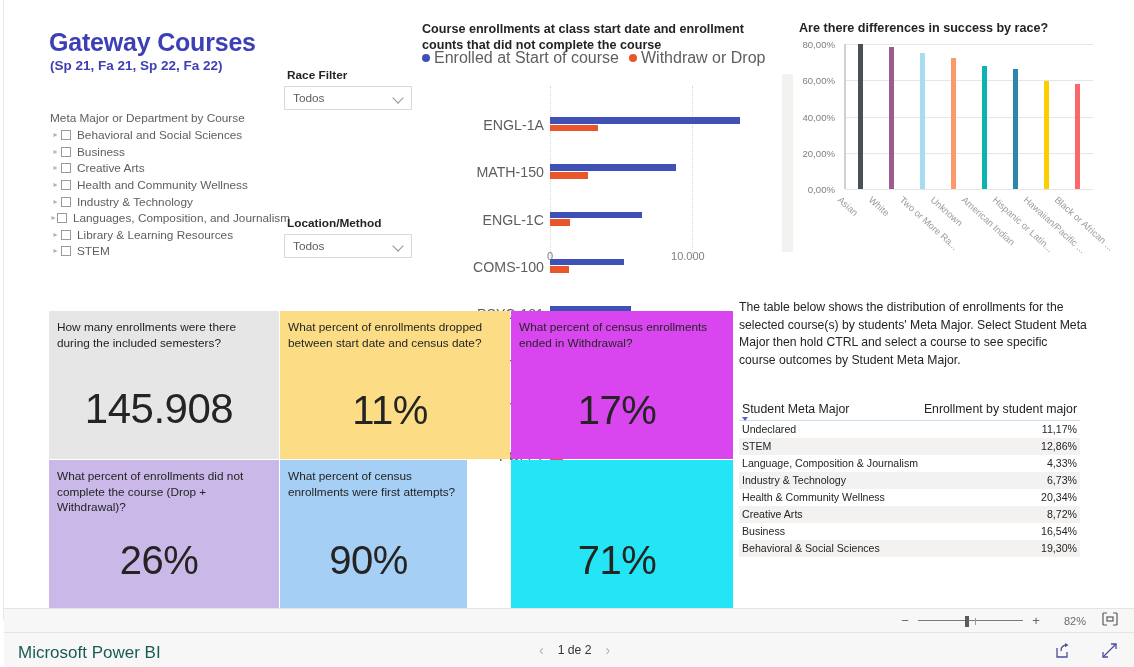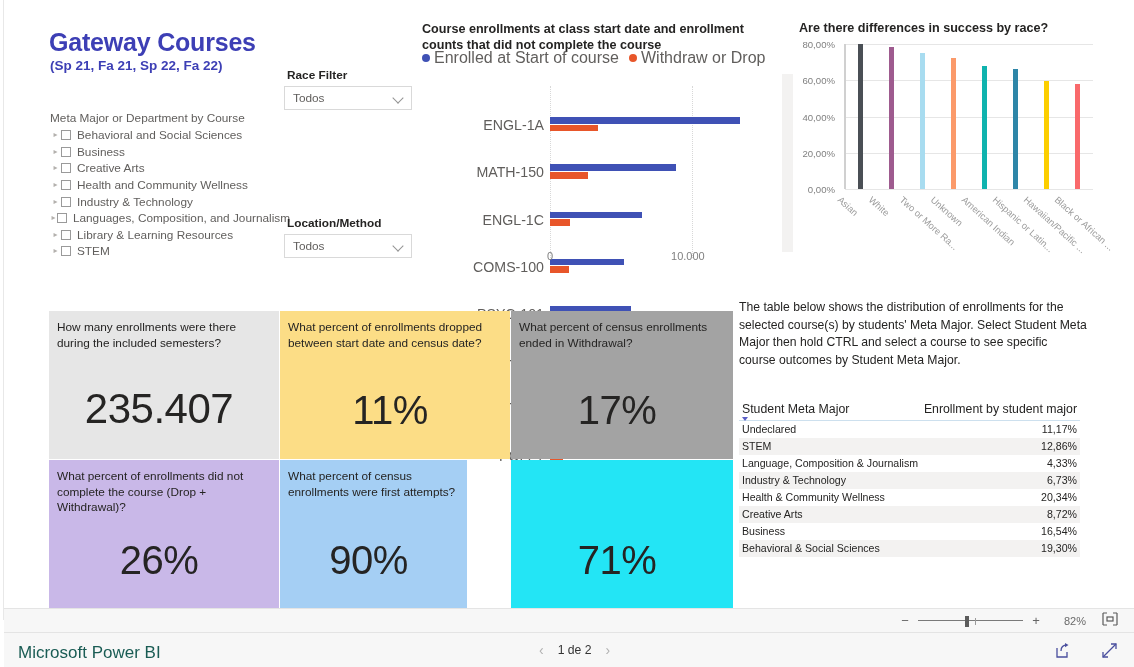--- a/index.html
+++ b/index.html
@@ -383,27 +383,27 @@
           <span class="rc-xlab" style="left: 128px; top: 2px;">American Indian</span>
           <span class="rc-xlab" style="left: 159px; top: 2px;">Hispanic or Latin...</span>
           <span class="rc-xlab" style="left: 190px; top: 2px;">Hawaiian/Pacific ...</span>
           <span class="rc-xlab" style="left: 221px; top: 2px;">Black or African ...</span>
         </div>
     </div>
 
     <div class="kpi-grid" id="kpi-grid">
         <div class="kpi" style="left: 0px; top: 0px; width: 230px; height: 148px; background: rgb(230, 230, 230);">
           <div class="kpi-q">How many enrollments were there during the included semesters?</div>
-          <div class="kpi-v wide">235.407</div>
+          <div class="kpi-v wide">145.908</div>
         </div>
         <div class="kpi" style="left: 231px; top: 0px; width: 230px; height: 148px; background: rgb(252, 221, 134);">
           <div class="kpi-q">What percent of enrollments dropped between start date and census date?</div>
           <div class="kpi-v">11%</div>
         </div>
-        <div class="kpi" style="left: 462px; top: 0px; width: 222px; height: 148px; background: #a3a3a3;">
+        <div class="kpi" style="left: 462px; top: 0px; width: 222px; height: 148px; background: #d946ef;">
           <div class="kpi-q">What percent of census enrollments ended in Withdrawal?</div>
           <div class="kpi-v">17%</div>
         </div>
         <div class="kpi" style="left: 0px; top: 149px; width: 230px; height: 149px; background: rgb(201, 184, 232);">
           <div class="kpi-q">What percent of enrollments did not complete the course (Drop + Withdrawal)?</div>
           <div class="kpi-v">26%</div>
         </div>
         <div class="kpi" style="left: 231px; top: 149px; width: 187px; height: 149px; background: rgb(165, 207, 244);">
           <div class="kpi-q">What percent of census enrollments were first attempts?</div>
           <div class="kpi-v">90%</div>

